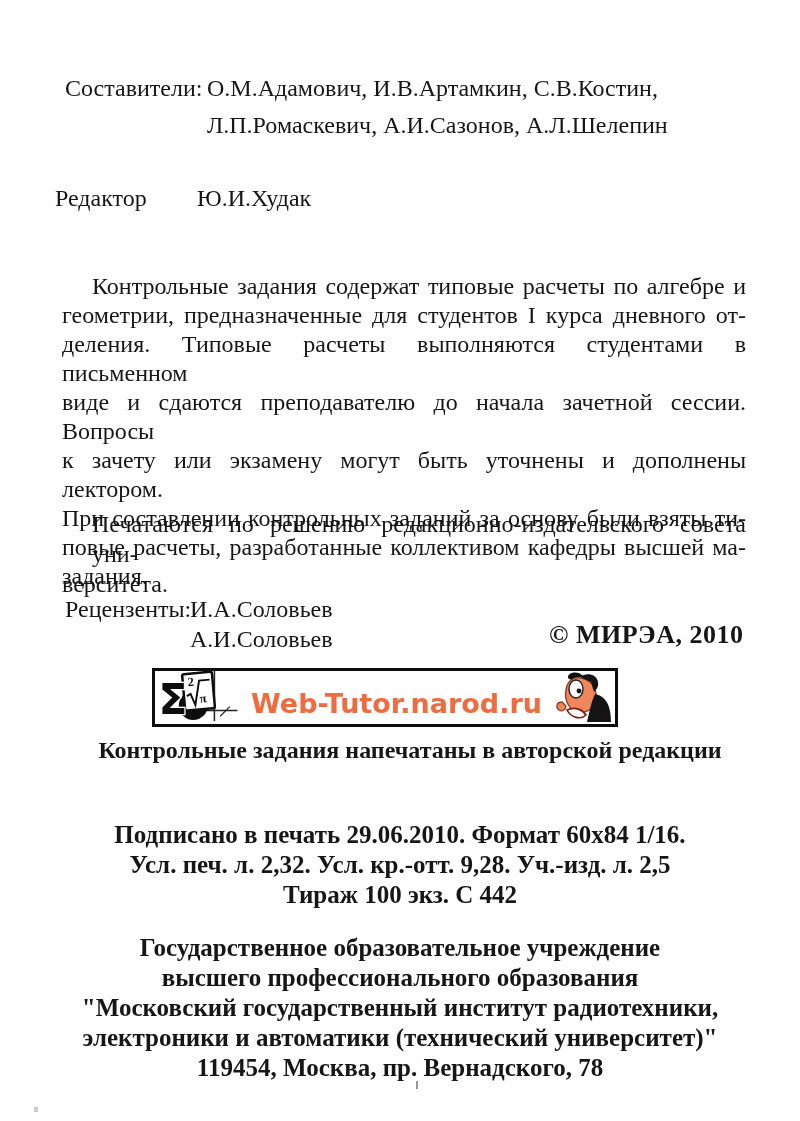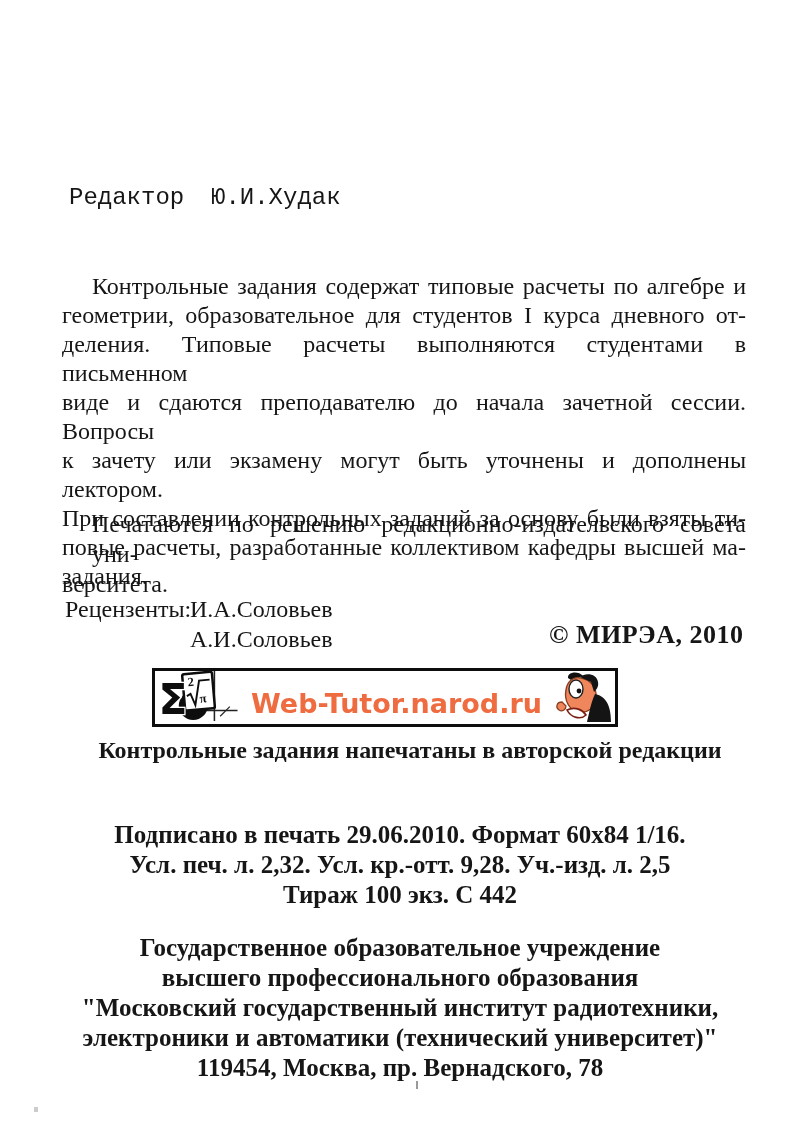--- a/index.html
+++ b/index.html
@@ -10,21 +10,21 @@
     background: #ffffff;
     color: #161616;
     font-family: "Liberation Serif", serif;
     overflow: hidden;
   }
   .labelled { display: flex; }
   .labelled .label { flex: 0 0 auto; }
 
   .compilers { position: absolute; left: 65px; top: 70px; font-size: 24px; line-height: 37px; }
   .compilers .label { width: 142px; }
-  .editor { position: absolute; left: 69px; top: 183px; font-size: 24px; line-height: 30px; font-family: Liberation Mono, monospace; }
+  .editor { position: absolute; left: 55px; top: 183px; font-size: 24px; line-height: 30px; }
   .editor .label { width: 142px; }
 
   .para { position: absolute; left: 62px; width: 684px; font-size: 24px; }
   .para1 { top: 272px; line-height: 29px; }
   .para2 { top: 509px; line-height: 30px; }
   .p-line { text-align: justify; text-align-last: justify; }
   .p-line.first { padding-left: 30px; }
   .p-line.last { text-align-last: left; }
 
   .reviewers { position: absolute; left: 65px; top: 594px; font-size: 24px; line-height: 30px; }
@@ -55,29 +55,36 @@
 
   .artifact { position: absolute; background: #9a9a9a; }
   .artifact.a1 { left: 416px; top: 1081px; width: 2px; height: 8px; }
   .artifact.a2 { left: 34px; top: 1107px; width: 4px; height: 5px; opacity: .5; }
 </style>
 </head>
 <body>
 
 <div class="page">
 
+  <div class="compilers labelled">
+    <div class="label">Составители:</div>
+    <div class="names">
+      <div>О.М.Адамович, И.В.Артамкин, С.В.Костин,</div>
+      <div>Л.П.Ромаскевич, А.И.Сазонов, А.Л.Шелепин</div>
+    </div>
+  </div>
 
   <div class="editor labelled">
     <div class="label">Редактор</div>
     <div>Ю.И.Худак</div>
   </div>
 
   <div class="para para1">
     <div class="p-line first">Контрольные задания содержат типовые расчеты по алгебре и</div>
-    <div class="p-line">геометрии, образовательное для студентов I курса дневного от-</div>
+    <div class="p-line">геометрии, предназначенные для студентов I курса дневного от-</div>
     <div class="p-line">деления. Типовые расчеты выполняются студентами в письменном</div>
     <div class="p-line">виде и сдаются преподавателю до начала зачетной сессии. Вопросы</div>
     <div class="p-line">к зачету или экзамену могут быть уточнены и дополнены лектором.</div>
     <div class="p-line">При составлении контрольных заданий за основу были взяты ти-</div>
     <div class="p-line">повые расчеты, разработанные коллективом кафедры высшей ма-</div>
     <div class="p-line last">задания.</div>
   </div>
 
   <div class="para para2">
     <div class="p-line first">Печатаются по решению редакционно-издательского совета уни-</div>

